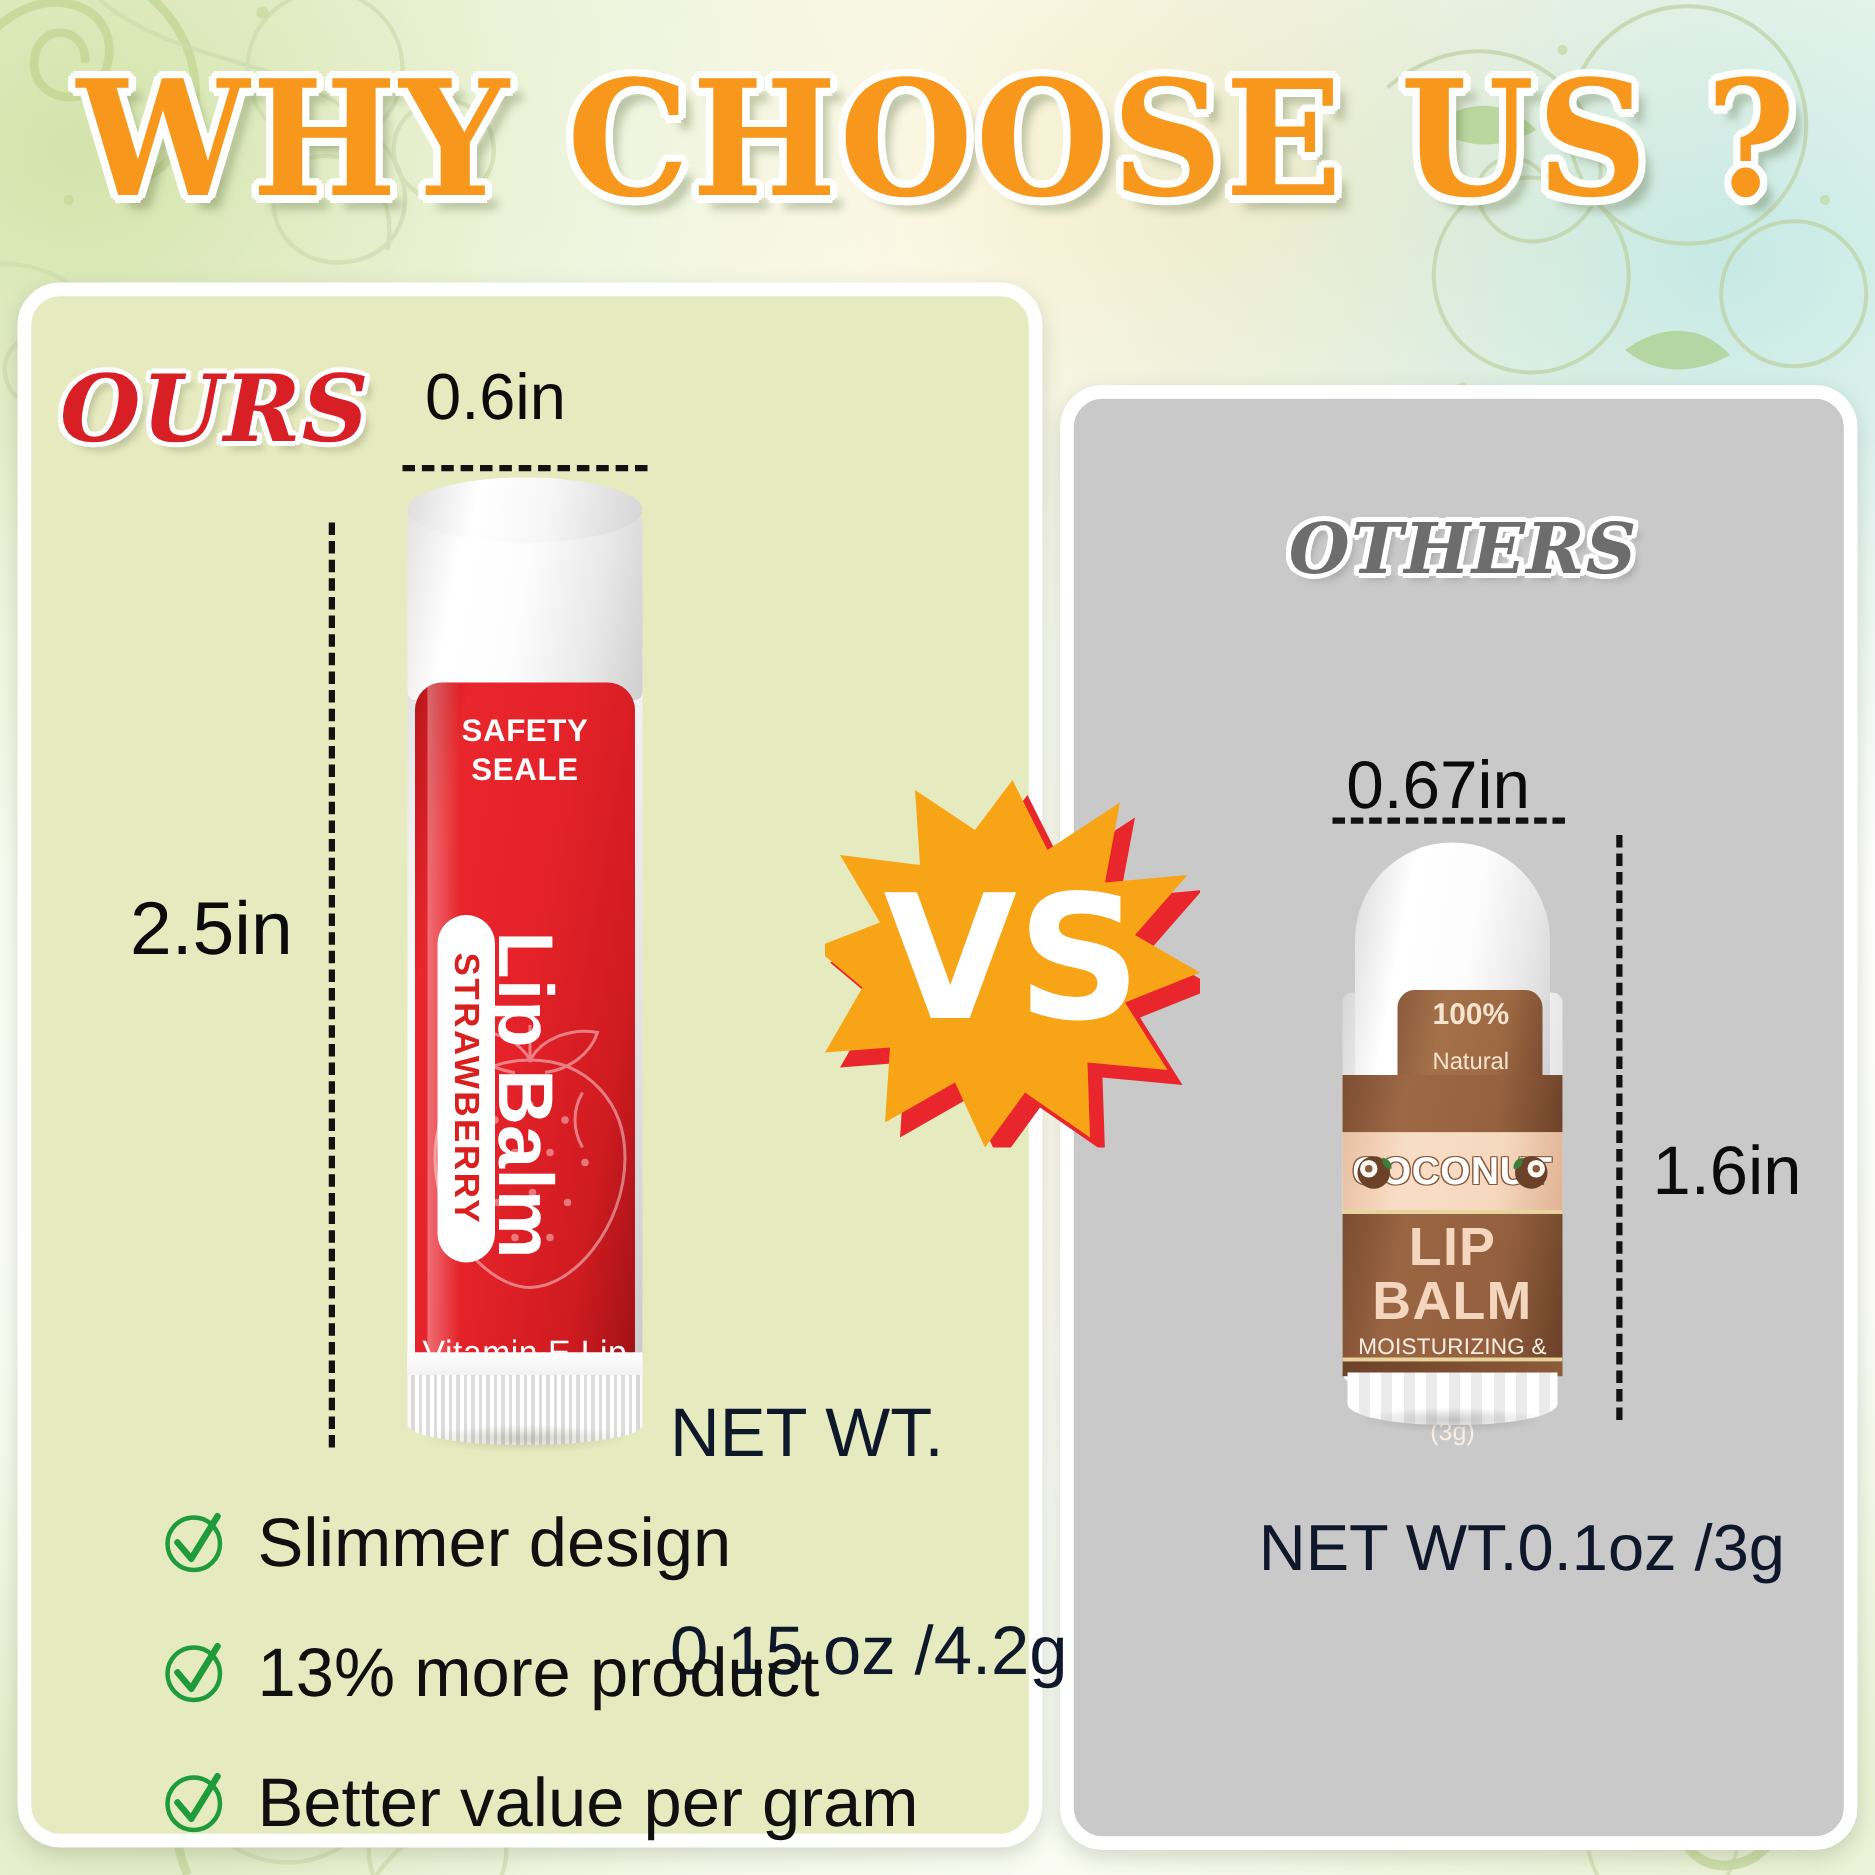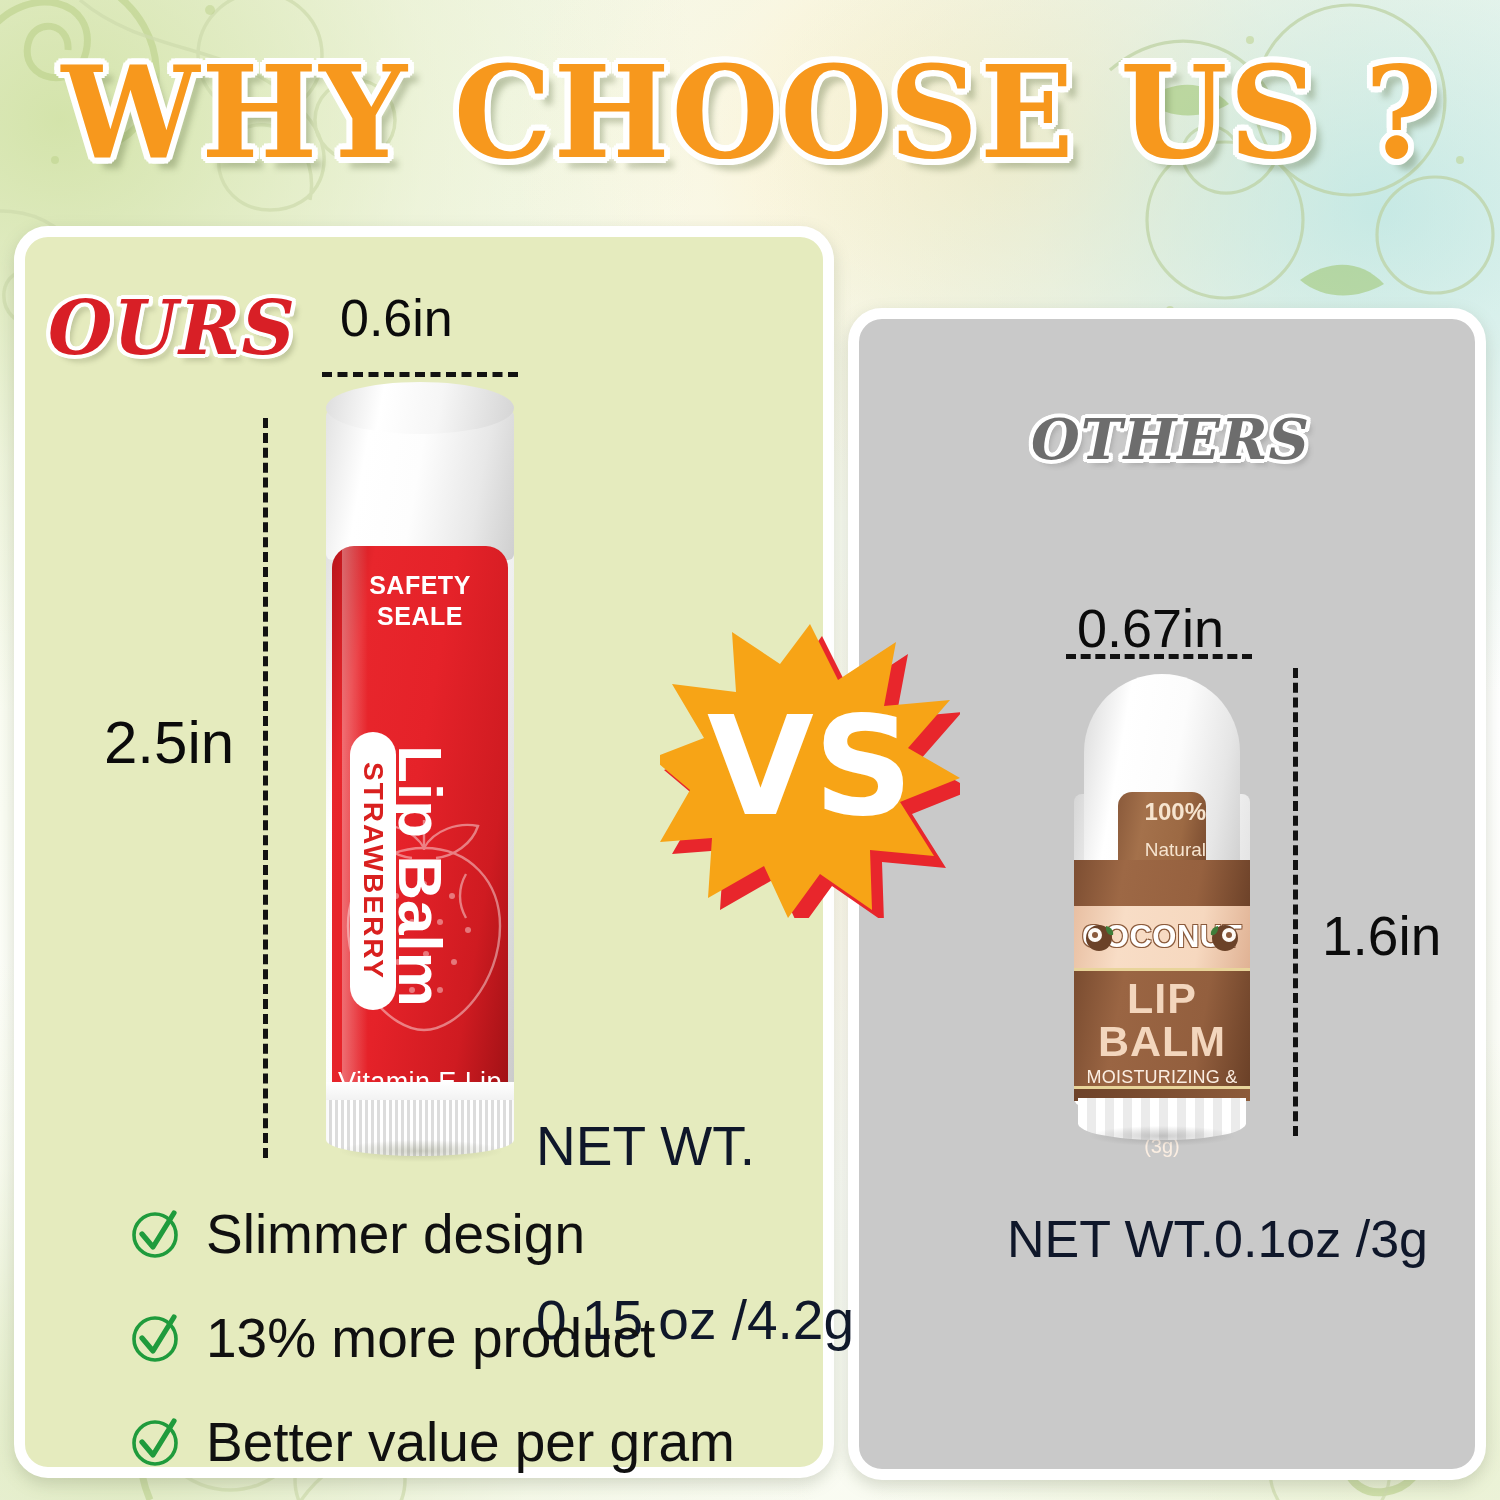--- a/index.html
+++ b/index.html
@@ -213,22 +213,23 @@
   }
   .ctube-body{
     position:absolute;left:8px;top:120px;width:176px;height:312px;
     border-radius:8px;
     background:linear-gradient(100deg,#d6d6d6 0%,#ffffff 24%,#fafafa 58%,#e2e2e2 84%,#c7c7c7 100%);
   }
   .ctube-tab{
     position:absolute;left:52px;top:118px;width:88px;height:72px;
     border-radius:14px 14px 0 0;
     background:linear-gradient(100deg,#8a5a3b 0%,#a4714b 30%,#9c6943 70%,#7a4c30 100%);
-    color:#f6e4cf;text-align:right;
-    font-family:"Liberation Sans", sans-serif;
+    color:#f6e4cf;text-align:left;
+    font-family:"Liberation Sans", sans-serif;
+    padding-left:28px;
   }
   .ctube-tab .p1{font-size:24px;font-weight:700;margin-top:8px;line-height:1;}
   .ctube-tab .p2{font-size:19px;line-height:1.1;margin-top:16px;}
   .band-dark-top{
     position:absolute;left:8px;top:186px;width:176px;height:46px;
     background:linear-gradient(100deg,#7d4e32 0%,#9d6845 28%,#96613f 70%,#6d4229 100%);
     border-bottom:3px solid #e8d49a;
   }
   .band-cream{
     position:absolute;left:8px;top:232px;width:176px;height:62px;

